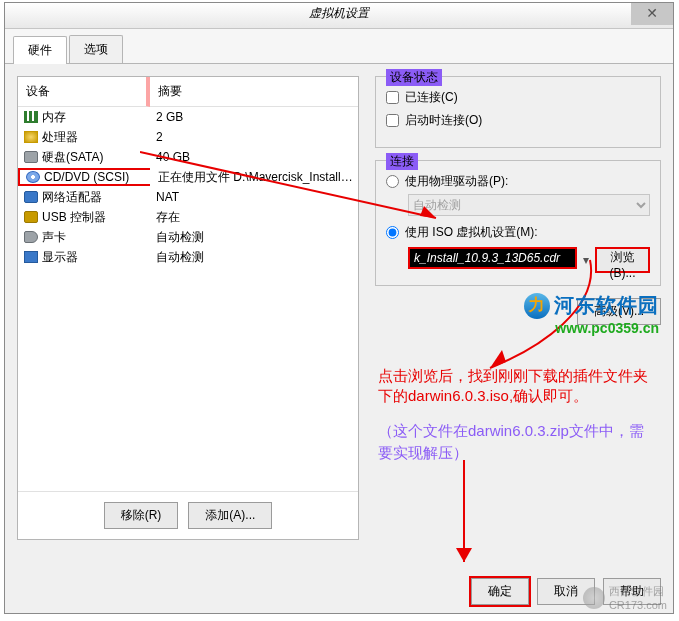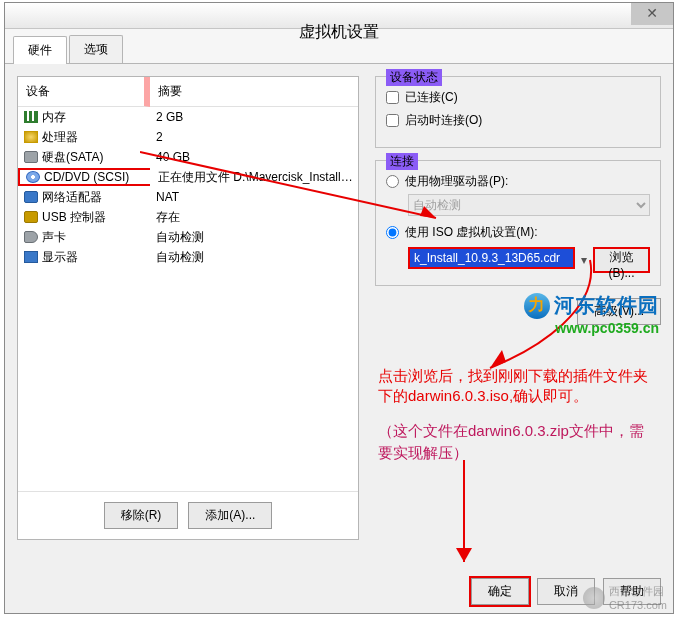--- a/index.html
+++ b/index.html
@@ -1,27 +1,27 @@
 <!DOCTYPE html>
 <html><head>
 <meta charset="utf-8">
 <style>
 * { box-sizing: border-box; margin: 0; padding: 0; }
 body { font-family: "Microsoft YaHei", "SimSun", sans-serif; font-size: 12px; background: #fff; width: 679px; height: 621px; position: relative; }
 .dialog { position: absolute; left: 4px; top: 2px; width: 670px; height: 612px; border: 1px solid #8a8a8a; background: #f0f0f0; }
 .titlebar { height: 26px; background: linear-gradient(#fff,#e8e8e8); border-bottom: 1px solid #c5c5c5; position: relative; }
-.titlebar-title { position: absolute; left: 50%; transform: translateX(-50%); top: 19px; font-size: 16px; }
+.titlebar-title { position: absolute; left: 50%; transform: translateX(-50%); top: 2px; font-size: 12px; font-style: italic; }
 .close-box { position: absolute; right: 0; top: 0; width: 42px; height: 22px; background: #c7c7c7; text-align: center; line-height: 20px; color: #555; font-size: 14px; }
 .tabstrip { display: flex; border-bottom: 1px solid #b5b5b5; background: #f6f6f6; padding: 6px 0 0 8px; }
 .tab { padding: 5px 14px; border: 1px solid #b5b5b5; border-bottom: none; background: #f0f0f0; margin-right: 2px; border-radius: 2px 2px 0 0; cursor: pointer; }
 .tab.active { background: #fff; position: relative; top: 1px; }
 .body-area { display: flex; gap: 16px; padding: 12px 12px 10px 12px; height: 486px; }
 .left-pane { width: 342px; border: 1px solid #b5b5b5; background: #fff; display: flex; flex-direction: column; }
 .cols { display: flex; font-weight: normal; }
-.col-dev { width: 132px; padding: 6px 8px; border-right: 6px solid #fca5a5; border-bottom: 1px solid #e1e1e1; }
+.col-dev { width: 132px; padding: 6px 8px; border-right: 4px solid #fca5a5; border-bottom: 1px solid #e1e1e1; }
 .col-sum { flex: 1; padding: 6px 8px; border-bottom: 1px solid #e1e1e1; }
 .rows { flex: 1; overflow: hidden; }
 .row { display: flex; align-items: center; height: 20px; }
 .row .c1 { width: 132px; padding-left: 6px; display: flex; align-items: center; gap: 4px; }
 .row .c2 { flex: 1; padding-left: 6px; white-space: nowrap; overflow: hidden; text-overflow: ellipsis; }
 .row.sel .c1 { border: 2px solid #e80000; border-right: none; }
 .row.sel .c2 { border: 2px solid transparent; }
 .icon { width: 14px; height: 12px; display: inline-block; }
 .ic-mem { background: linear-gradient(90deg,#2f7d2f 0,#2f7d2f 3px,transparent 3px,transparent 5px,#2f7d2f 5px,#2f7d2f 8px,transparent 8px,transparent 10px,#2f7d2f 10px); border-bottom: 2px solid #2f7d2f; }
 .ic-cpu { border: 1px solid #c79a00; background: radial-gradient(#f7d76a,#c79a00); }
@@ -49,21 +49,21 @@
 
 
 .arrow1 { position: absolute; left: 140px; top: 150px; width: 300px; height: 70px; pointer-events: none; }
 .red-line { stroke: #e80000; stroke-width: 2; fill: none; }
 .arrow2 { position: absolute; left: 430px; top: 258px; width: 200px; height: 120px; pointer-events: none; }
 .arrow3 { position: absolute; left: 420px; top: 460px; width: 90px; height: 110px; pointer-events: none; }
 .logo1 { position: absolute; right: 20px; top: 292px; color: #0a6fbf; font-weight: bold; font-size: 20px; letter-spacing: 1px; display:flex; align-items:center; gap:4px;}
 .logo1 .circle { width:26px;height:26px;border-radius:50%;background:linear-gradient(#59b7e8,#0a6fbf);display:inline-flex;align-items:center;justify-content:center;color:#f6a500;font-size:16px;font-weight:bold;}
 .url1 { position: absolute; right: 20px; top: 320px; color: #1faa1f; font-weight: bold; font-size: 14px; }
 .note1 { position: absolute; left: 378px; top: 366px; width: 280px; color: #e80000; font-size: 15px; line-height: 20px; }
-.note2 { position: absolute; left: 378px; top: 420px; width: 280px; color: #be185d; font-size: 15px; line-height: 22px; }
+.note2 { position: absolute; left: 378px; top: 420px; width: 280px; color: #8b5cf6; font-size: 15px; line-height: 22px; }
 .wm { position: absolute; right: 12px; bottom: 10px; opacity: 0.55; font-size: 11px; color: #666; display:flex;align-items:center;gap:4px;}
 .wm .ball{width:22px;height:22px;border-radius:50%;background:radial-gradient(#bdbdbd,#8a8a8a);}
 </style>
 </head>
 <body>
 
 <div class="dialog">
   <div class="titlebar">
     <span class="titlebar-title">虚拟机设置</span>
     <div class="close-box">✕</div>
@@ -169,21 +169,21 @@
           <select class="combo" disabled="">
             <option>自动检测</option>
           </select>
         </div>
 
         <div class="radio-row" style="margin-top:8px">
           <input type="radio" name="src" checked="" style="">
           <span>使用 ISO 虚拟机设置(M):</span>
         </div>
         <div class="indent iso-row">
-          <input class="iso-input" style="background: #1d4ed8; color: rgb(255, 255, 255);" value="k_Install_10.9.3_13D65.cdr">
+          <input class="iso-input" style="background: #000000; color: rgb(255, 255, 255); font-style: italic;" value="k_Install_10.9.3_13D65.cdr">
           <span style="align-self:center;color:#555">▾</span>
           <button class="browse">浏览(B)...</button>
         </div>
       </div>
 
       <div class="adv-row">
         <button class="btn">高级(V)...</button>
       </div>
     </div>
   </div>

